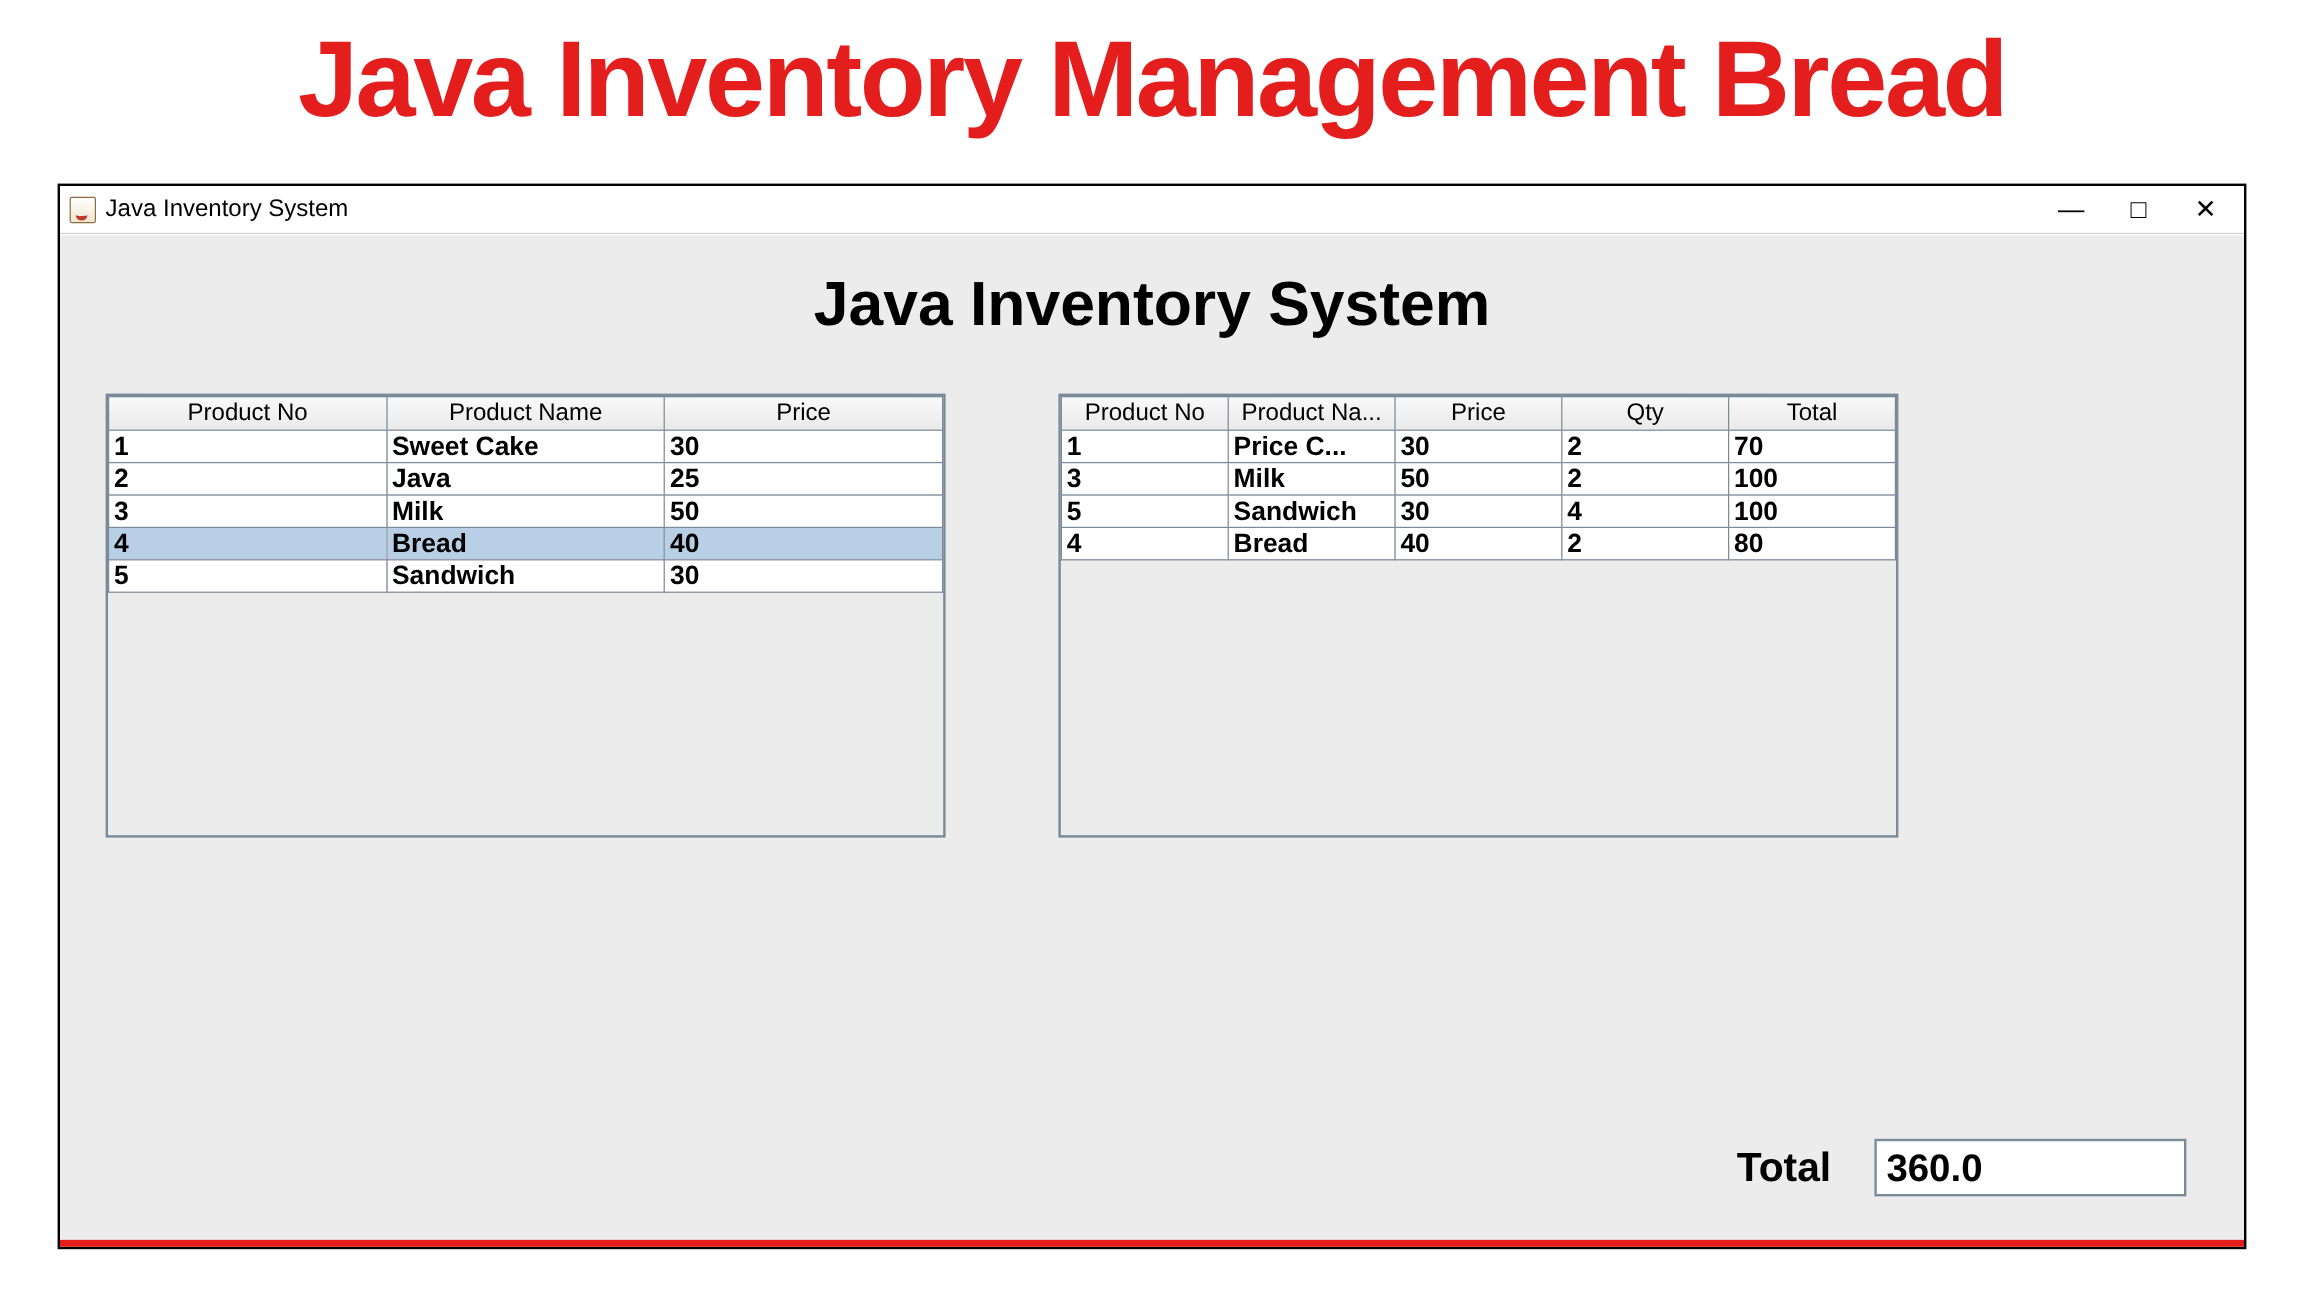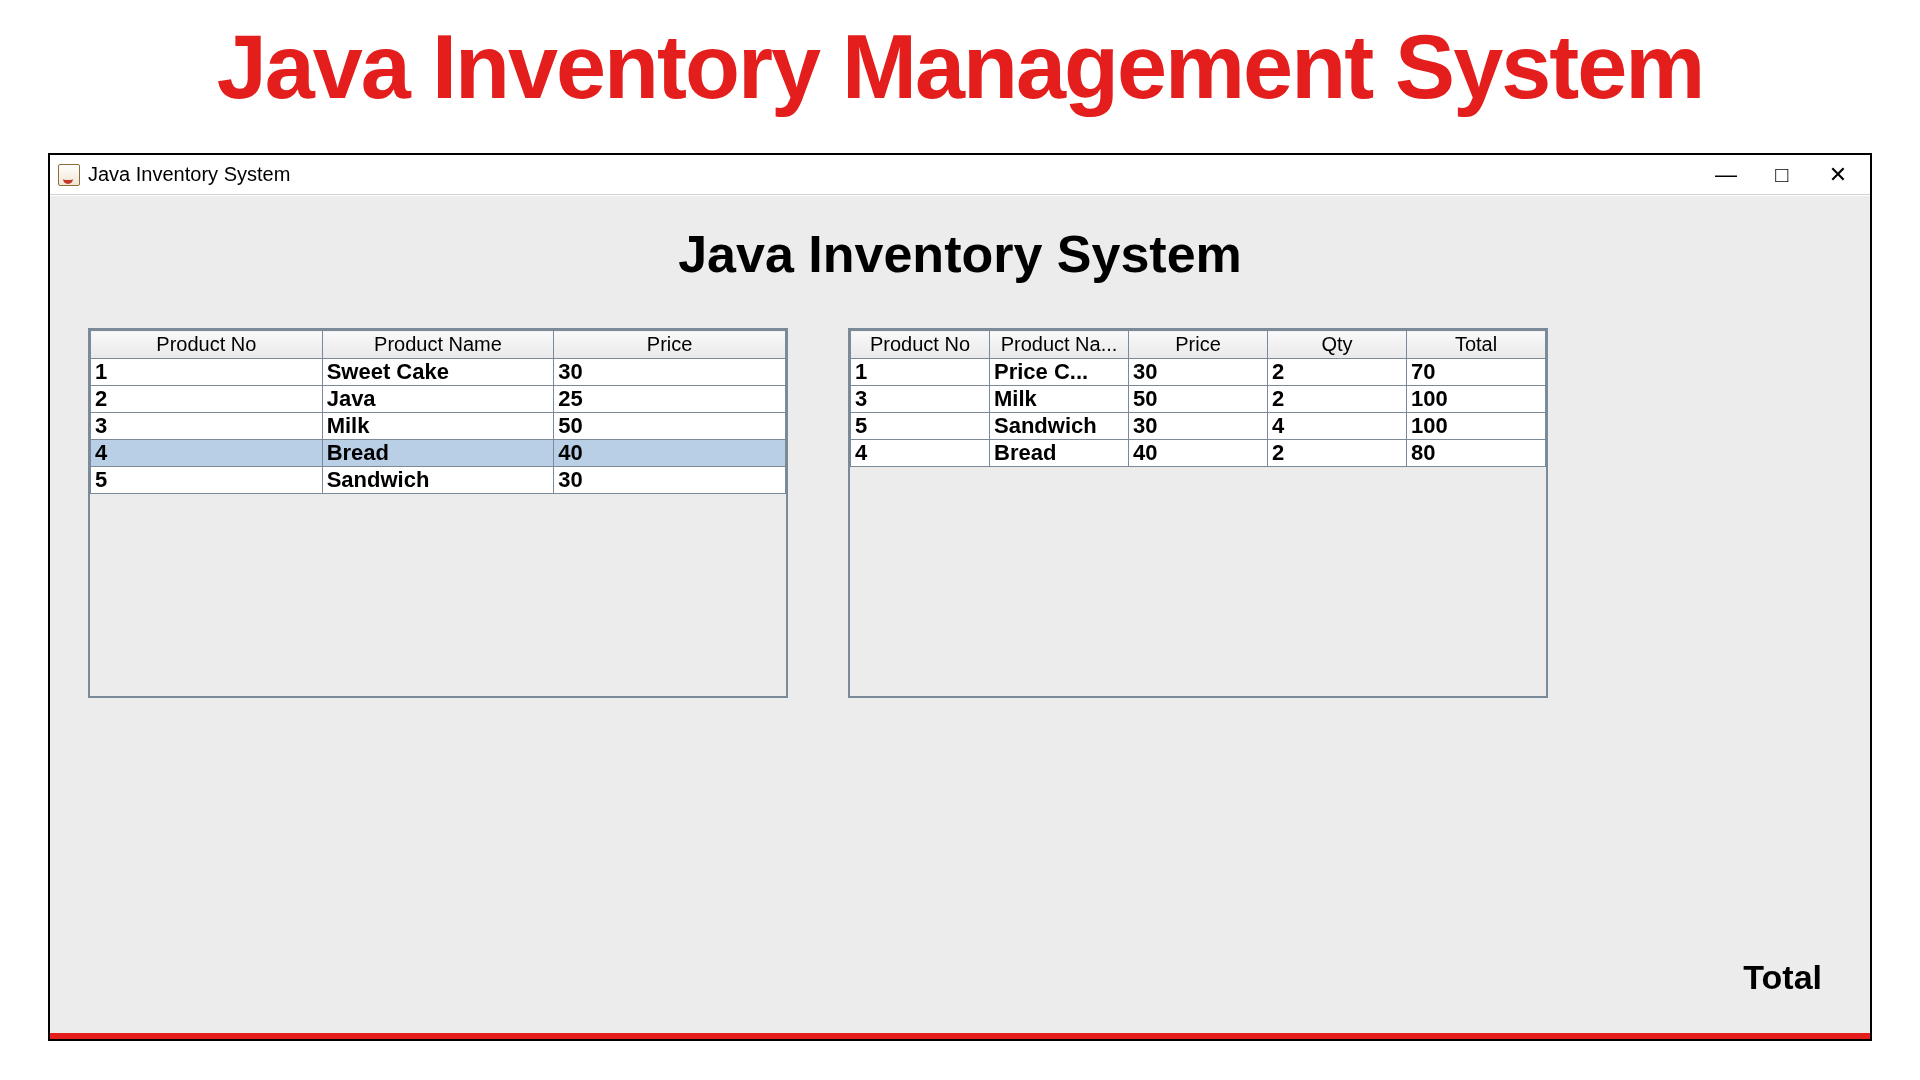--- a/index.html
+++ b/index.html
@@ -73,21 +73,21 @@
   }
   .app-heading {
     text-align: center;
     font-size: 52px;
     font-weight: 900;
     margin: 10px 0 44px 0;
     font-family: Tahoma, Arial, sans-serif;
   }
   .tables-row {
     display: flex;
-    gap: 60px;
+    gap: 94px;
     padding: 0 10px;
   }
   .jtable {
     border: 2px solid #7a8a99;
     background: #ececec;
     height: 370px;
     overflow: hidden;
   }
   .jtable.left  { flex: 0 0 700px; }
   .jtable.right { flex: 0 0 700px; }
@@ -146,21 +146,21 @@
     font-family: Tahoma, Arial, sans-serif;
   }
   .red-footer {
     height: 6px;
     background: #e41d1d;
   }
 </style>
 </head>
 <body>
 
-<h1 class="page-title">Java Inventory Management System</h1>
+<h1 class="page-title">Java Inventory Management Bread</h1>
 
 <div class="window">
   <div class="titlebar">
     <span class="java-icon"></span>
     <span class="title-text">Java Inventory System</span>
     <span class="spacer"></span>
     <div class="winbtn">—</div>
     <div class="winbtn">□</div>
     <div class="winbtn">✕</div>
   </div>
@@ -249,17 +249,18 @@
                 <td>2</td>
                 <td>80</td>
               </tr>
             </tbody>
         </table>
       </div>
     </div>
 
     <div class="total-row">
       <span class="total-label">Total</span>
+      <input class="total-field" value="360.0" style="">
     </div>
   </div>
 
   <div class="red-footer"></div>
 </div>
 
 </body></html>

